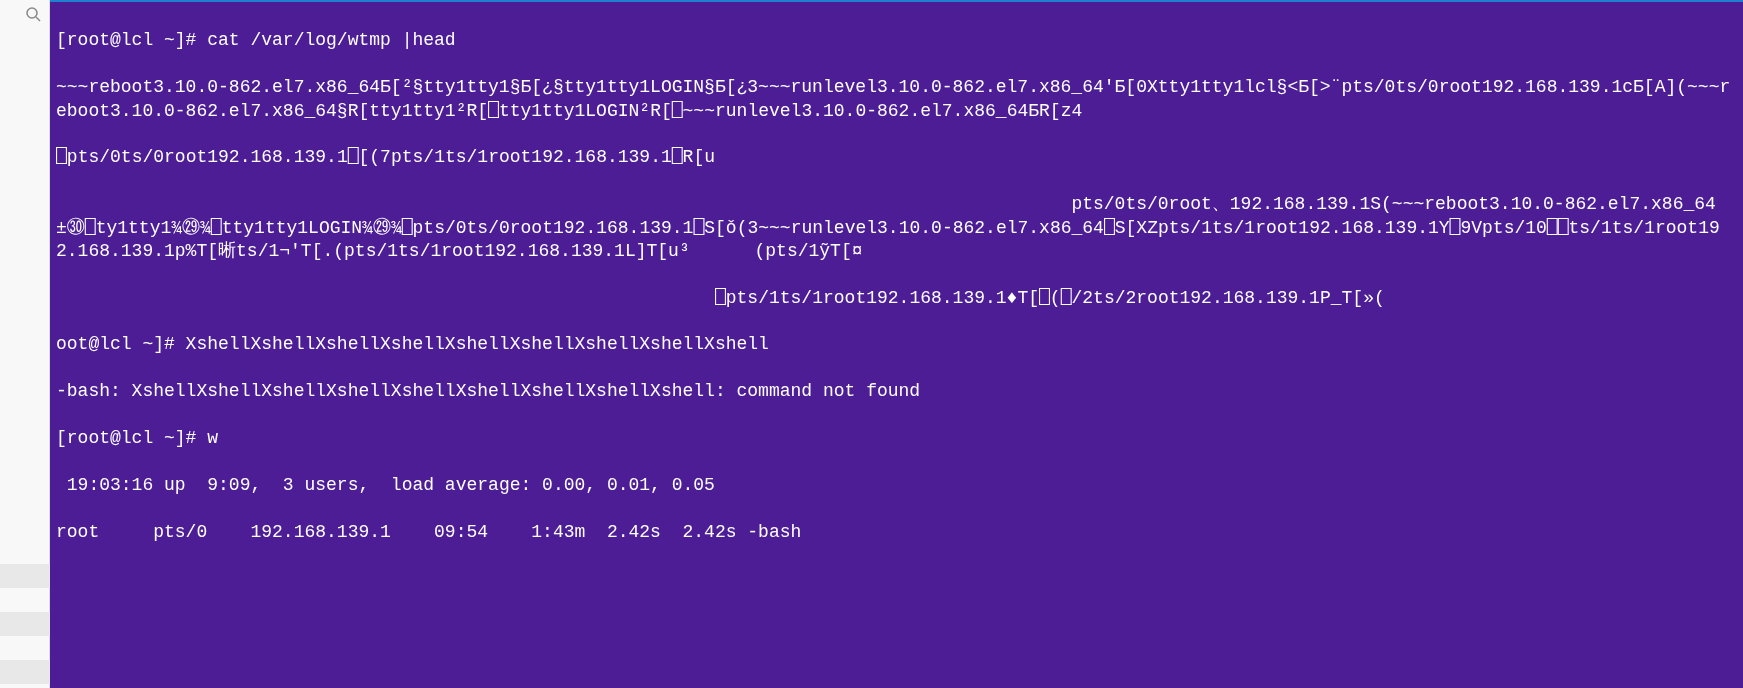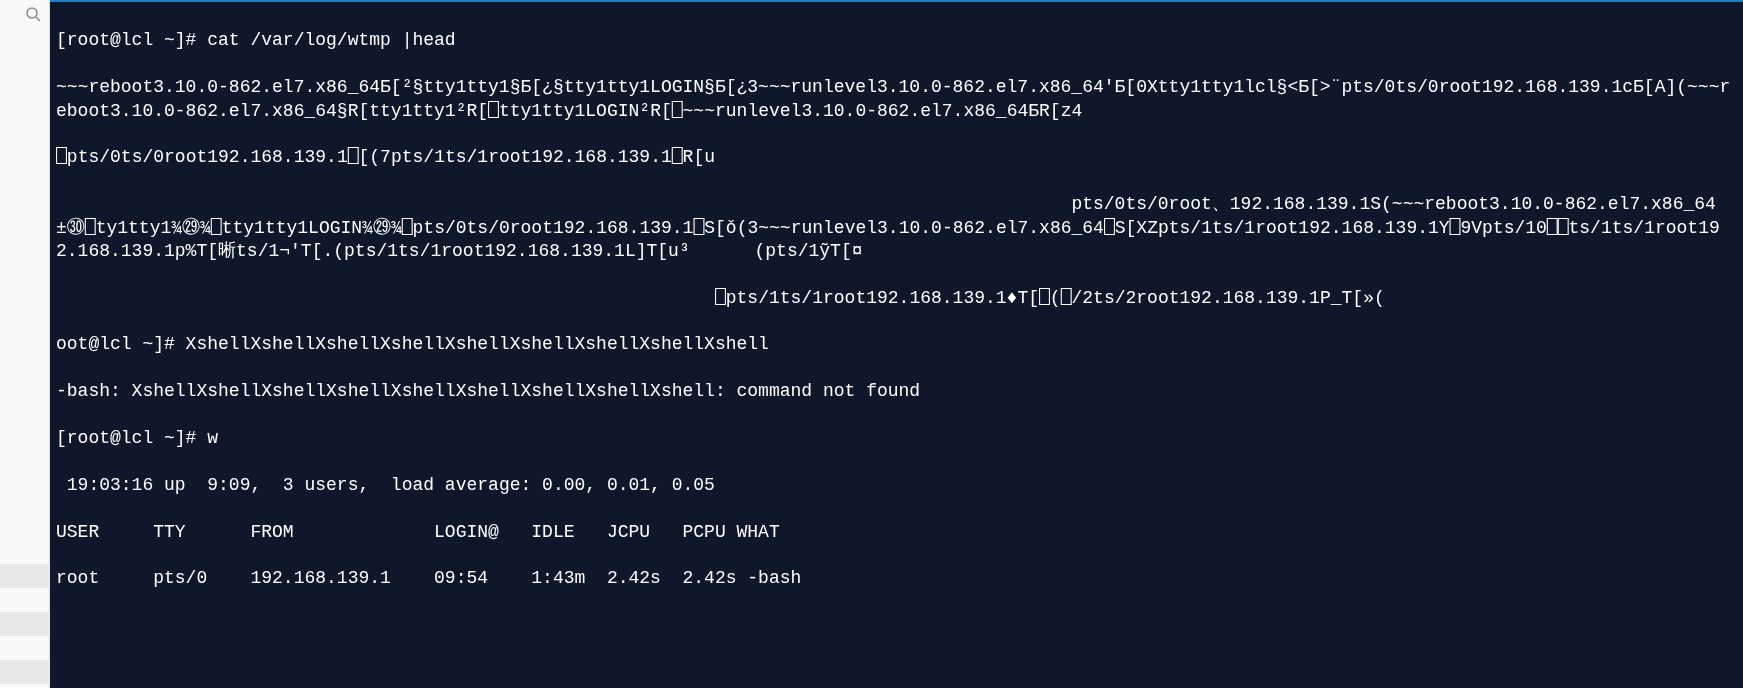--- a/index.html
+++ b/index.html
@@ -32,21 +32,21 @@
       width: 16px;
       height: 16px;
       position: relative;
     }
     .search-icon svg {
       width: 16px;
       height: 16px;
     }
     .terminal {
       flex: 1;
-      background: #0f172a;
+      background: #4c1d95;
       color: #fff;
       padding: 4px 6px;
       white-space: pre;
       overflow: hidden;
       border-top: 2px solid #2080d0;
     }
     .terminal-line {
       white-space: pre-wrap;
       word-break: break-all;
     }
@@ -80,18 +80,17 @@
 <div class="terminal">
 <div class="terminal-line">[root@lcl ~]# cat /var/log/wtmp |head</div>
 <div class="terminal-line">~~~reboot3.10.0-862.el7.x86_64Б[²§tty1tty1§Б[¿§tty1tty1LOGIN§Б[¿3~~~runlevel3.10.0-862.el7.x86_64'Б[0Xtty1tty1lcl§&lt;Б[&gt;¨pts/0ts/0root192.168.139.1cБ[A](~~~reboot3.10.0-862.el7.x86_64§R[tty1tty1²R[⎕tty1tty1LOGIN²R[⎕~~~runlevel3.10.0-862.el7.x86_64БR[z4</div>
 <div class="terminal-line">⎕pts/0ts/0root192.168.139.1⎕[(7pts/1ts/1root192.168.139.1⎕R[u</div>
 <div class="terminal-line">                                                                                              pts/0ts/0root、192.168.139.1S(~~~reboot3.10.0-862.el7.x86_64±㉚⎕ty1tty1¾㉙¾⎕tty1tty1LOGIN¾㉙¾⎕pts/0ts/0root192.168.139.1⎕S[ǒ(3~~~runlevel3.10.0-862.el7.x86_64⎕S[XZpts/1ts/1root192.168.139.1Y⎕9Vpts/10⎕⎕ts/1ts/1root192.168.139.1p%T[晰ts/1¬'T[.(pts/1ts/1root192.168.139.1L]T[u³      (pts/1ỹT[¤</div>
 <div class="terminal-line">                                                             ⎕pts/1ts/1root192.168.139.1♦T[⎕(⎕/2ts/2root192.168.139.1P_T[»(</div>
 <div class="terminal-line">oot@lcl ~]# XshellXshellXshellXshellXshellXshellXshellXshellXshell</div>
 <div class="terminal-line">-bash: XshellXshellXshellXshellXshellXshellXshellXshellXshell: command not found</div>
 <div class="terminal-line">[root@lcl ~]# w</div>
 <div class="terminal-line"> 19:03:16 up  9:09,  3 users,  load average: 0.00, 0.01, 0.05</div>
-<div class="terminal-line">USER     TTY      FROM             LOGIN@   IDLE   JCPU   PCPU WHAT</div>
 <div class="terminal-line">root     pts/0    192.168.139.1    09:54    1:43m  2.42s  2.42s -bash</div>
 
 
 
 </div>
 
 </body></html>

